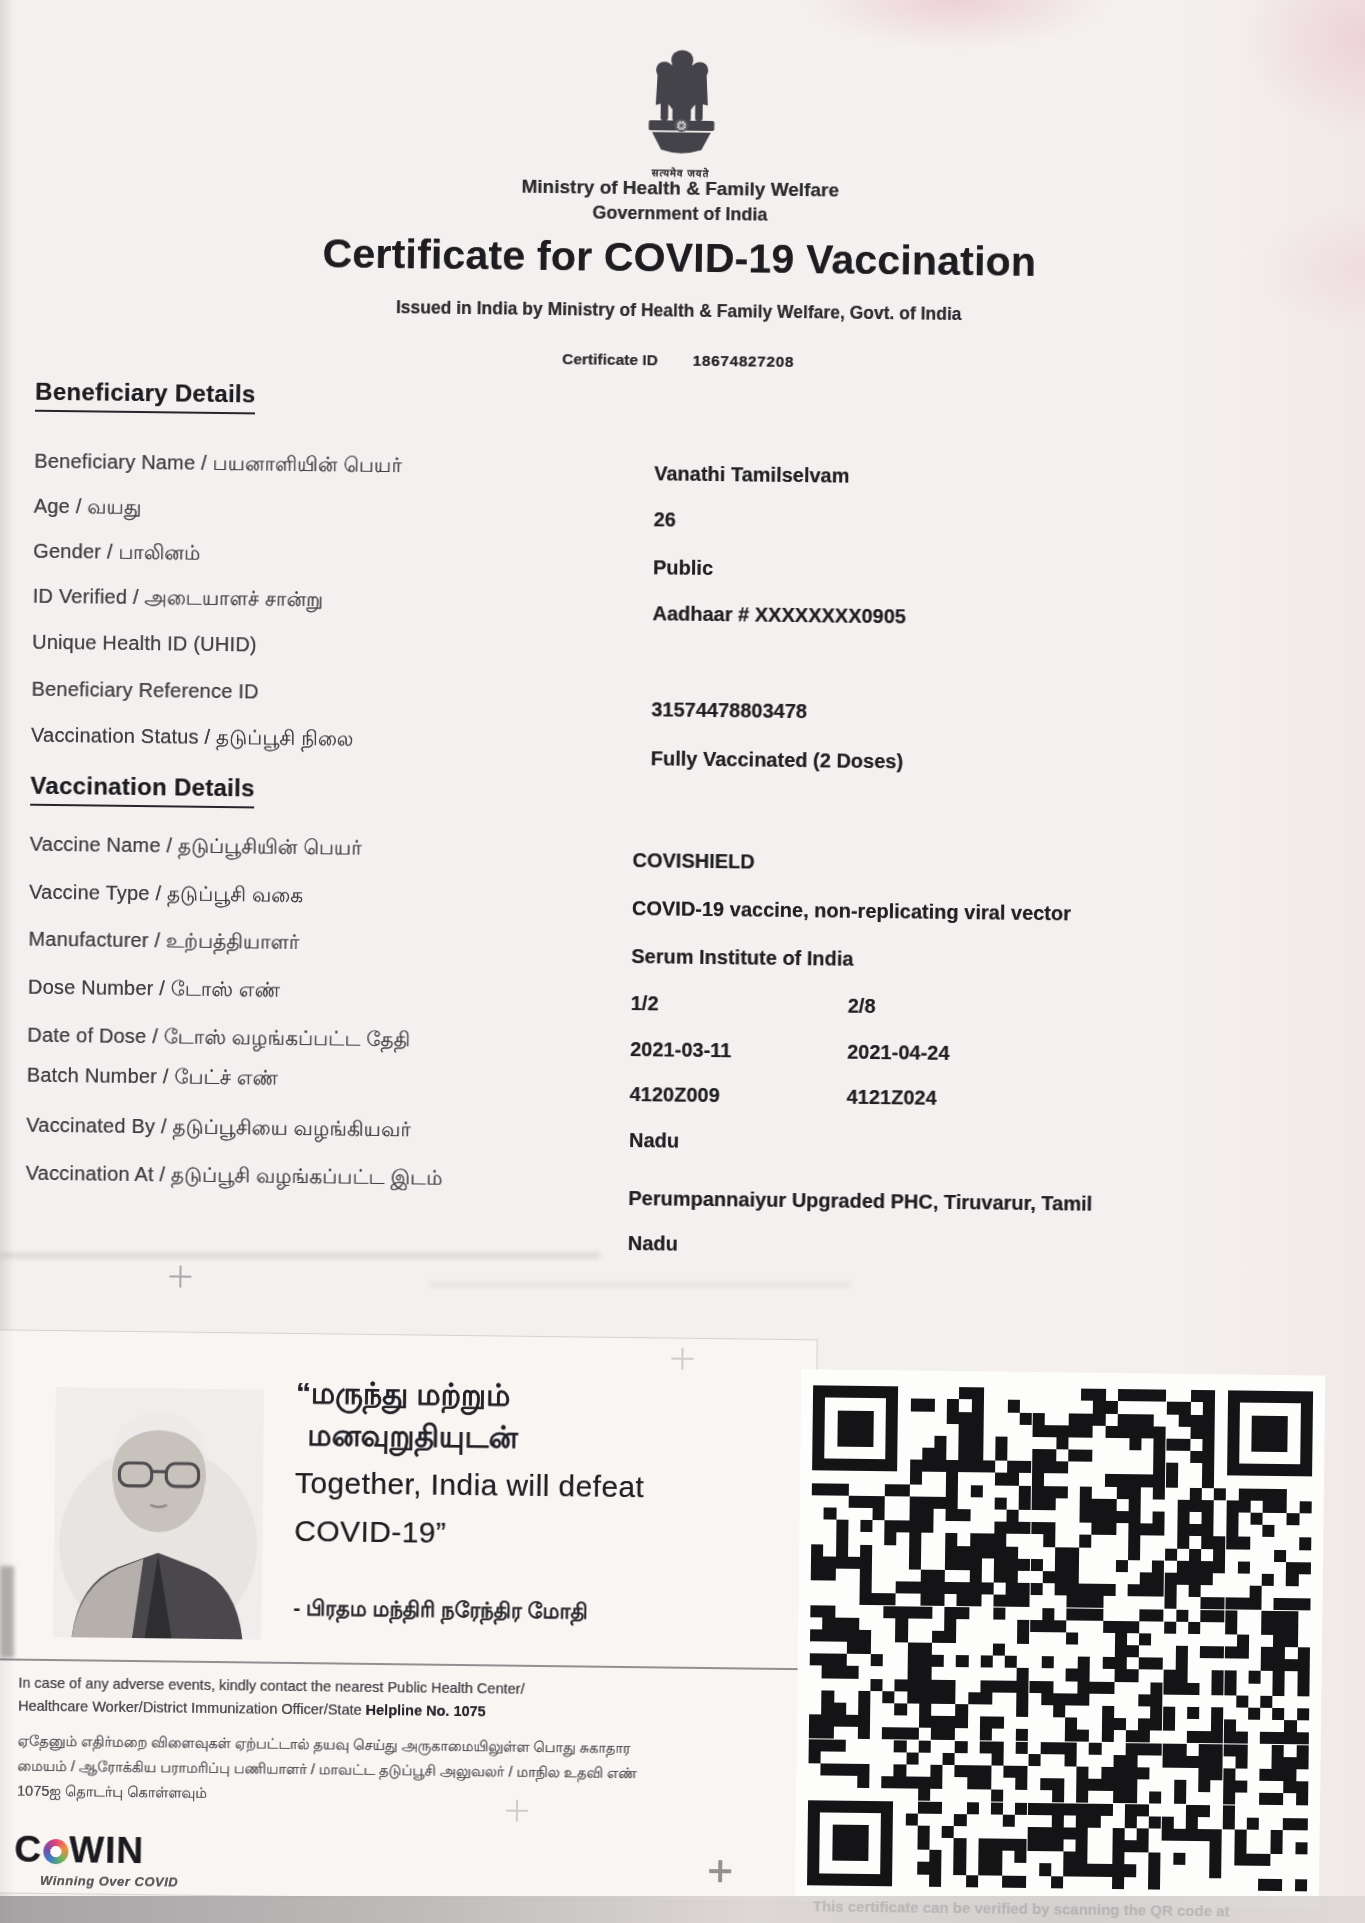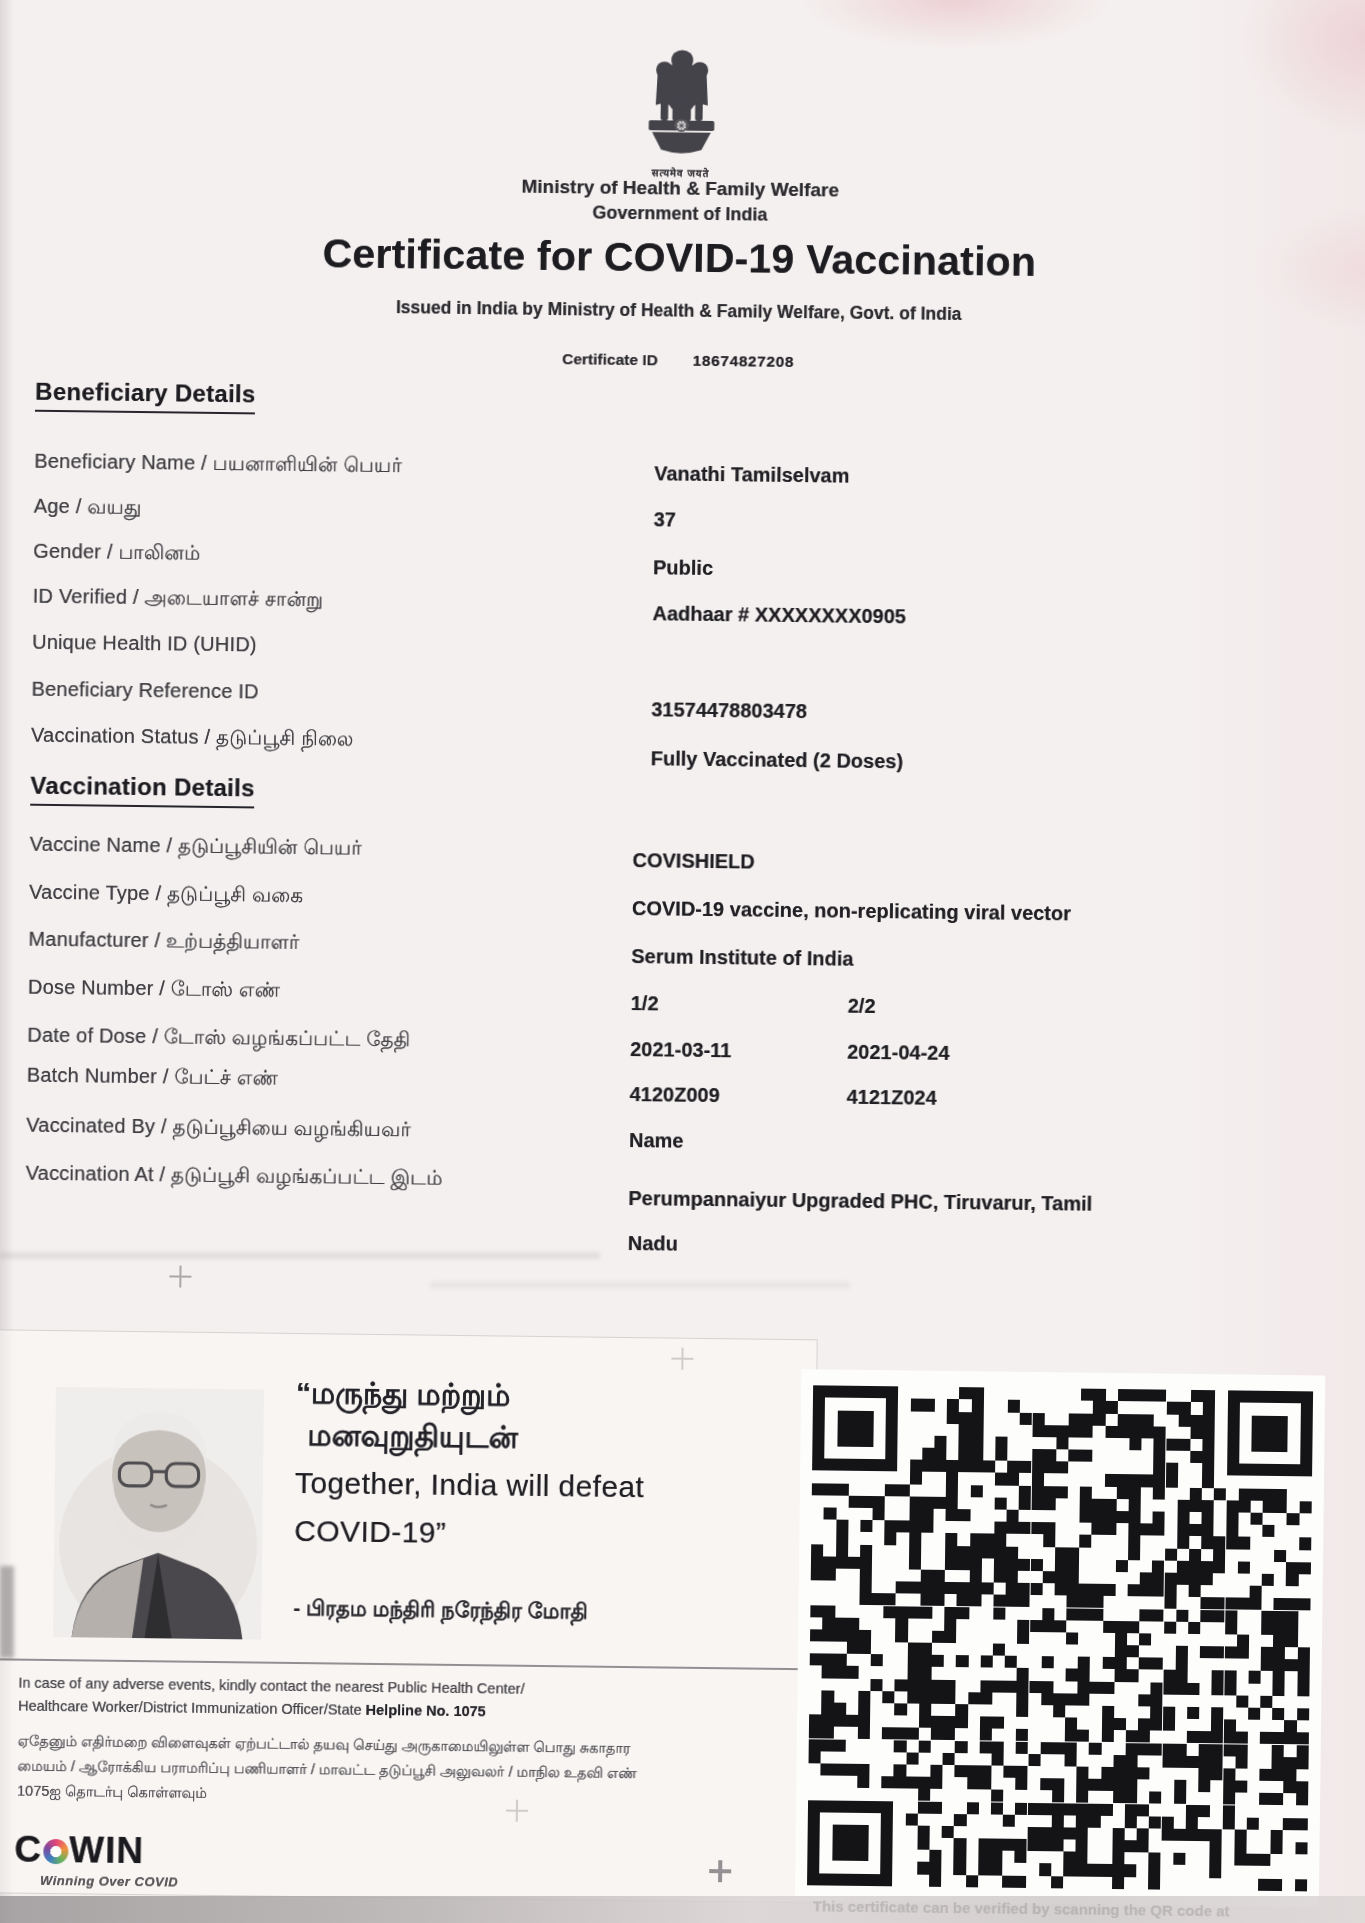--- a/index.html
+++ b/index.html
@@ -88,47 +88,47 @@
 
     <div class="lbl txt" style="top:450px;">Beneficiary Name / பயனாளியின் பெயர்</div>
     <div class="lbl txt" style="top:495px;">Age / வயது</div>
     <div class="lbl txt" style="top:540px;">Gender / பாலினம்</div>
     <div class="lbl txt" style="top:585px;">ID Verified / அடையாளச் சான்று</div>
     <div class="lbl txt" style="top:631px;">Unique Health ID (UHID)</div>
     <div class="lbl txt" style="top:678px;">Beneficiary Reference ID</div>
     <div class="lbl txt" style="top:724px;">Vaccination Status / தடுப்பூசி நிலை</div>
 
     <div class="val txt" style="top:455px;">Vanathi Tamilselvam</div>
-    <div class="val txt" style="top:501px;">37</div>
+    <div class="val txt" style="top:501px;">26</div>
     <div class="val txt" style="top:549px;">Public</div>
     <div class="val txt" style="top:595px;">Aadhaar # XXXXXXXX0905</div>
     <div class="val txt" style="top:691px;">31574478803478</div>
     <div class="val txt" style="top:740px;">Fully Vaccinated (2 Doses)</div>
 
     <div class="heading txt" style="top:772px;">Vaccination Details</div>
 
     <div class="lbl txt" style="top:833px;">Vaccine Name / தடுப்பூசியின் பெயர்</div>
     <div class="lbl txt" style="top:881px;">Vaccine Type / தடுப்பூசி வகை</div>
     <div class="lbl txt" style="top:928px;">Manufacturer / உற்பத்தியாளர்</div>
     <div class="lbl txt" style="top:976px;">Dose Number / டோஸ் எண்</div>
     <div class="lbl txt" style="top:1024px;">Date of Dose / டோஸ் வழங்கப்பட்ட தேதி</div>
     <div class="lbl txt" style="top:1064px;">Batch Number / பேட்ச் எண்</div>
     <div class="lbl txt" style="top:1114px;">Vaccinated By / தடுப்பூசியை வழங்கியவர்</div>
     <div class="lbl txt" style="top:1162px;">Vaccination At / தடுப்பூசி வழங்கப்பட்ட இடம்</div>
 
     <div class="val txt" style="top:842px;left:643px;">COVISHIELD</div>
     <div class="val txt" style="top:890px;left:643px;">COVID-19 vaccine, non-replicating viral vector</div>
     <div class="val txt" style="top:938px;left:643px;">Serum Institute of India</div>
     <div class="val txt" style="top:985px;left:643px;text-align:right;">1/2</div>
-    <div class="val val2 txt" style="top:985px;">2/2</div>
+    <div class="val val2 txt" style="top:985px;">2/8</div>
     <div class="val txt" style="top:1031px;left:643px;">2021-03-11</div>
     <div class="val val2 txt" style="top:1031px;">2021-04-24</div>
     <div class="val txt" style="top:1076px;left:643px;">4120Z009</div>
     <div class="val val2 txt" style="top:1076px;">4121Z024</div>
-    <div class="val txt" style="top:1122px;left:643px;">Name</div>
+    <div class="val txt" style="top:1122px;left:643px;">Nadu</div>
     <div class="val txt" style="top:1169px;left:643px;width:500px;white-space:normal;line-height:45px;">Perumpannaiyur Upgraded PHC, Tiruvarur, Tamil Nadu</div>
 
     <div class="plus" style="left:185px;top:1264px;"></div>
     <div class="plus" style="left:688px;top:1340px;"></div>
     <div class="plus" style="left:528px;top:1794px;"></div>
     <div class="plus bold" style="left:732px;top:1852px;"></div>
 
     <div id="card">
 
       <div style="position:absolute;left:62px;top:56px;width:212px;height:250px;overflow:hidden;">

